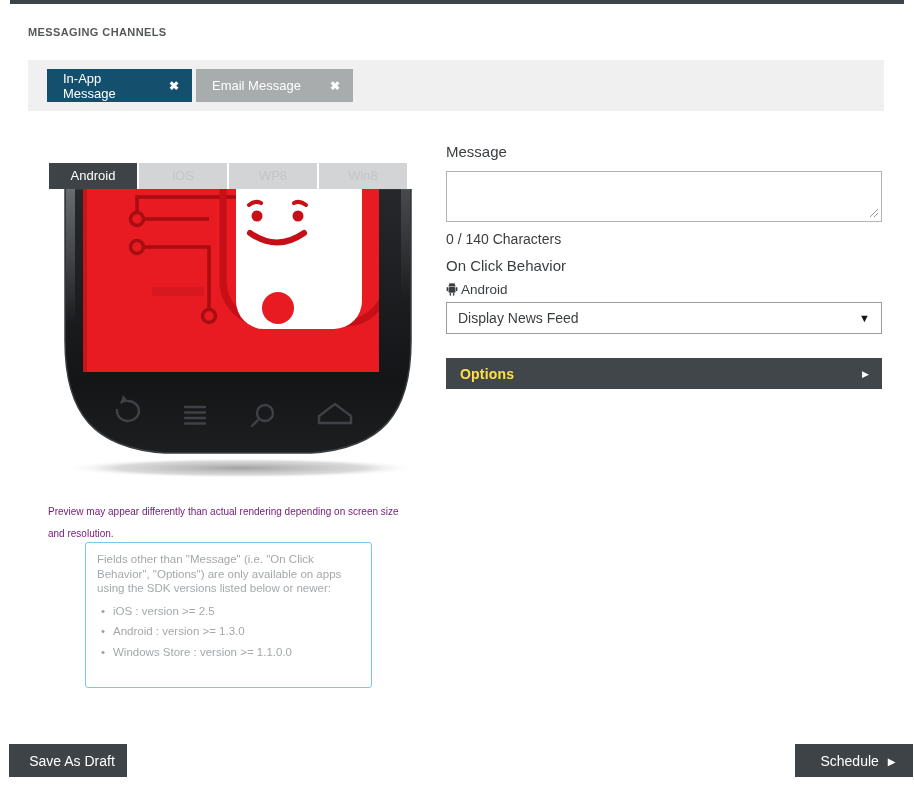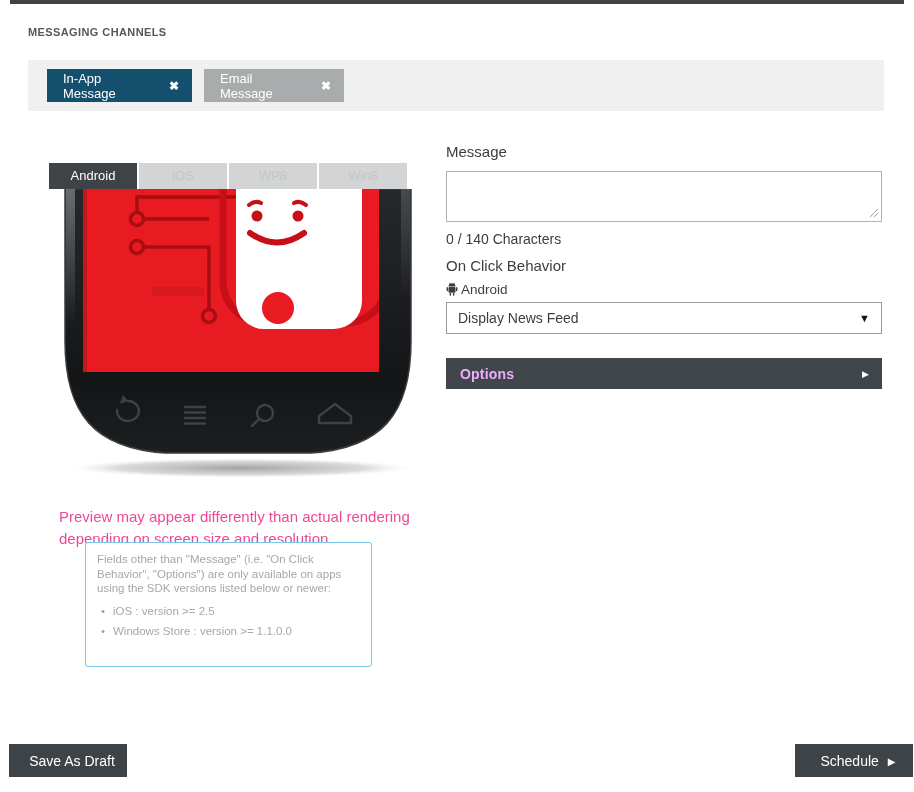--- a/index.html
+++ b/index.html
@@ -16,35 +16,35 @@
     font-size:11px; font-weight:bold; letter-spacing:.4px; color:#55585b;
   }
 
   .channel-bar { position:absolute; left:28px; top:60px; width:856px; height:51px; background:#f0f0f1; }
   .channel-tab {
     position:absolute; top:9px; height:33px; box-sizing:border-box;
     display:flex; align-items:center; justify-content:space-between;
     padding:0 13px 0 16px; color:#fff; font-size:13px; cursor:pointer;
   }
   .channel-tab.active { left:19px; width:145px; background:#14506e; }
-  .channel-tab.inactive { left:168px; width:140px; background:#a9acac;margin-left:8px; }
+  .channel-tab.inactive { left:168px; width:157px; background:#a9acac; }
   .channel-tab .close { font-size:12px; font-weight:bold; margin-left:14px; }
 
   .device-tabs { position:absolute; left:49px; top:163px; display:flex; gap:2px; }
   .device-tab {
     width:88px; height:26px; line-height:26px; text-align:center;
     font-size:13px; background:#d3d4d5; color:#c2c6c7; cursor:pointer;
   }
   .device-tab.active { background:#3e4347; color:#ffffff; }
 
   .phone-wrap { position:absolute; left:57px; top:189px; width:362px; height:295px; }
 
   .preview-caption {
-    position:absolute; left:59px; top:491px; width:354px;
-    font-size:15px; line-height:22px; color:#ec4899;
+    position:absolute; left:48px; top:491px; width:354px;
+    font-size:10px; line-height:22px; color:#701a75;
   }
 
   .sdk-note {
     position:absolute; left:85px; top:542px; width:287px; box-sizing:border-box;
     border:1px solid #79c8e8; border-radius:3px; background:#fff;
     padding:9px 10px 12px 11px;
     font-size:11.5px; line-height:14.5px; color:#a4a8aa;
   }
   .sdk-note ul { margin:9px 0 0 0; padding:0; list-style:none; }
   .sdk-note li { position:relative; margin:0 0 7.5px 16px; line-height:13px; }
@@ -77,21 +77,21 @@
     display:flex; align-items:center; justify-content:space-between; padding:0 11px 0 11px;
     font-size:14px; color:#3b3e40;
   }
   .behavior-select .caret { font-size:11px; color:#141414; }
 
   .options-bar {
     position:absolute; left:446px; top:358px; width:436px; height:31px; box-sizing:border-box;
     background:#41464a; cursor:pointer;
     display:flex; align-items:center; justify-content:space-between; padding:0 13px 0 14px;
   }
-  .options-bar .options-label { color:#f0abfc; font-weight:bold; font-size:14px; letter-spacing:.2px; }
+  .options-bar .options-label { color:#fde047; font-weight:bold; font-size:14px; letter-spacing:.2px; }
   .options-bar .chev { color:#fff; font-size:9px; }
 
   .footer-btn {
     position:absolute; top:744px; height:33px; background:#3e4347; color:#fff;
     font-size:14px; display:flex; align-items:center; justify-content:center; cursor:pointer;padding-left:8px;
   }
   .save-btn { left:9px; width:110px; }
   .schedule-btn { left:795px; width:110px; gap:9px; }
   .schedule-btn .chev { font-size:10px; position:relative; top:1px; }
 </style>
@@ -186,20 +186,21 @@
     </g>
   </svg>
 </div>
 
 <p class="preview-caption">Preview may appear differently than actual rendering depending on screen size and resolution.</p>
 
 <div class="sdk-note">
   <span>Fields other than "Message" (i.e. "On Click Behavior", "Options") are only available on apps using the SDK versions listed below or newer:</span>
   <ul>
     <li>iOS : version &gt;= 2.5</li>
+    <li>Android : version &gt;= 1.3.0</li>
     <li>Windows Store : version &gt;= 1.1.0.0</li>
   </ul>
 </div>
 
 <div class="label-lg message-label">Message</div>
 
 <div class="textarea-wrap">
   <textarea value="" style=""></textarea>
   <svg class="resize-glyph" width="10" height="10" viewBox="0 0 10 10">
     <path d="M9,1 L1,9 M9,5 L5,9" stroke="#9b9b9b" stroke-width="1" fill="none"></path>

